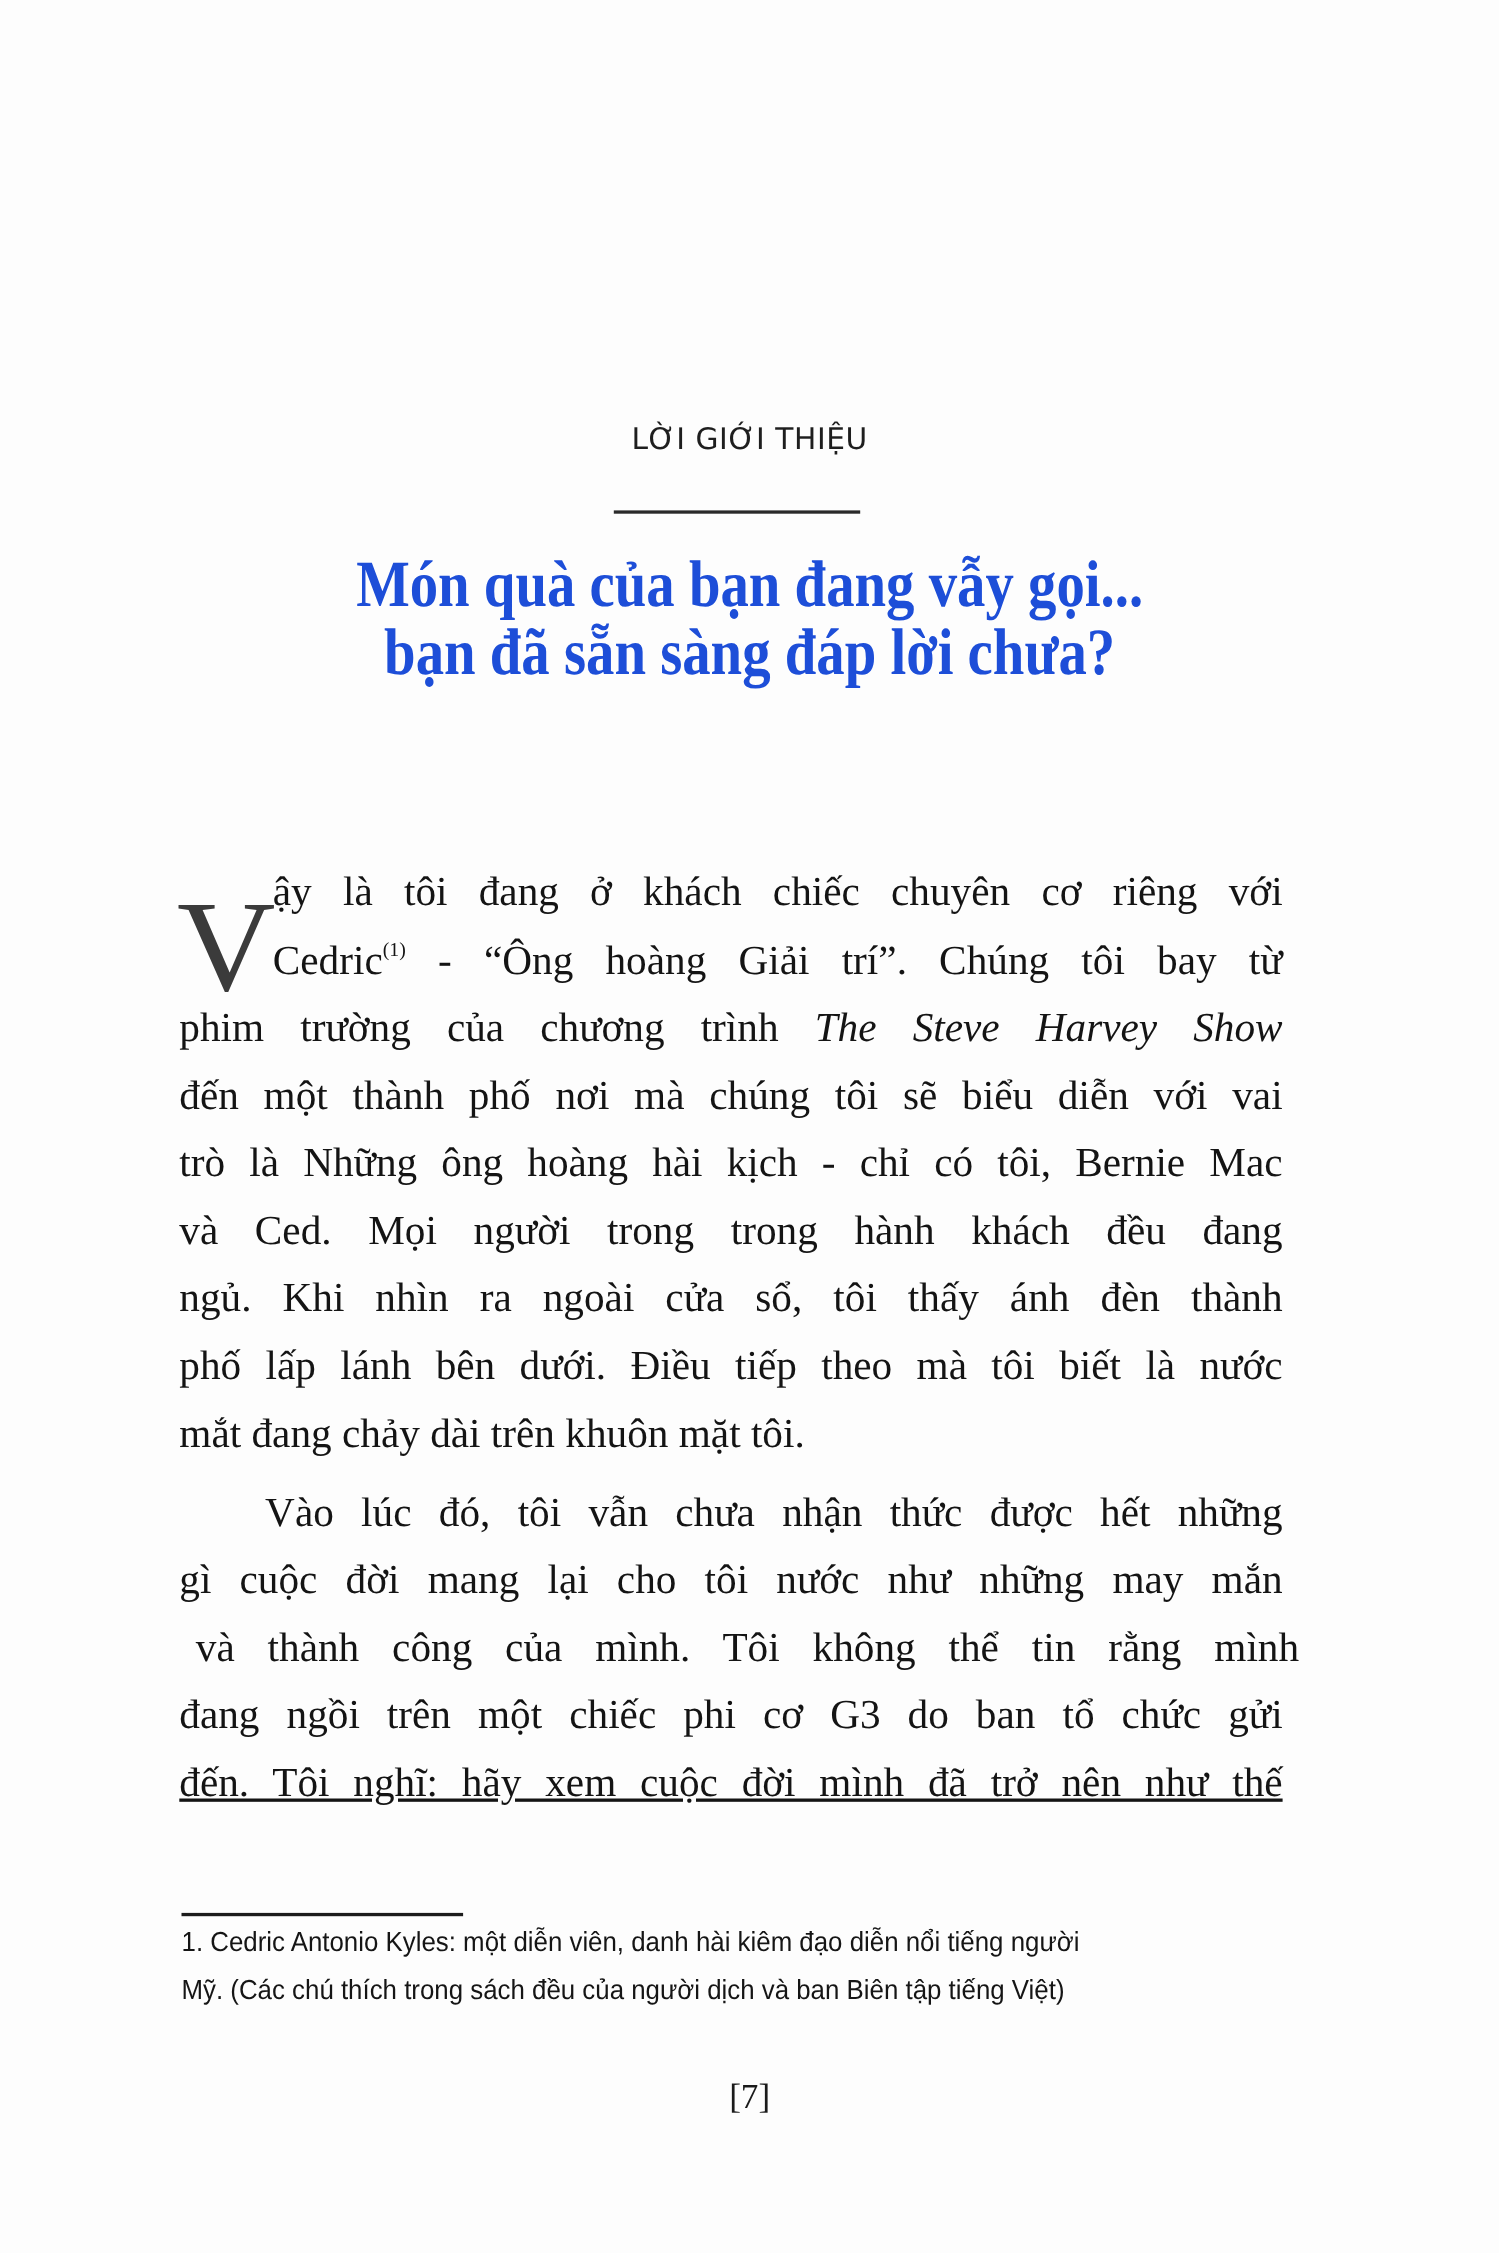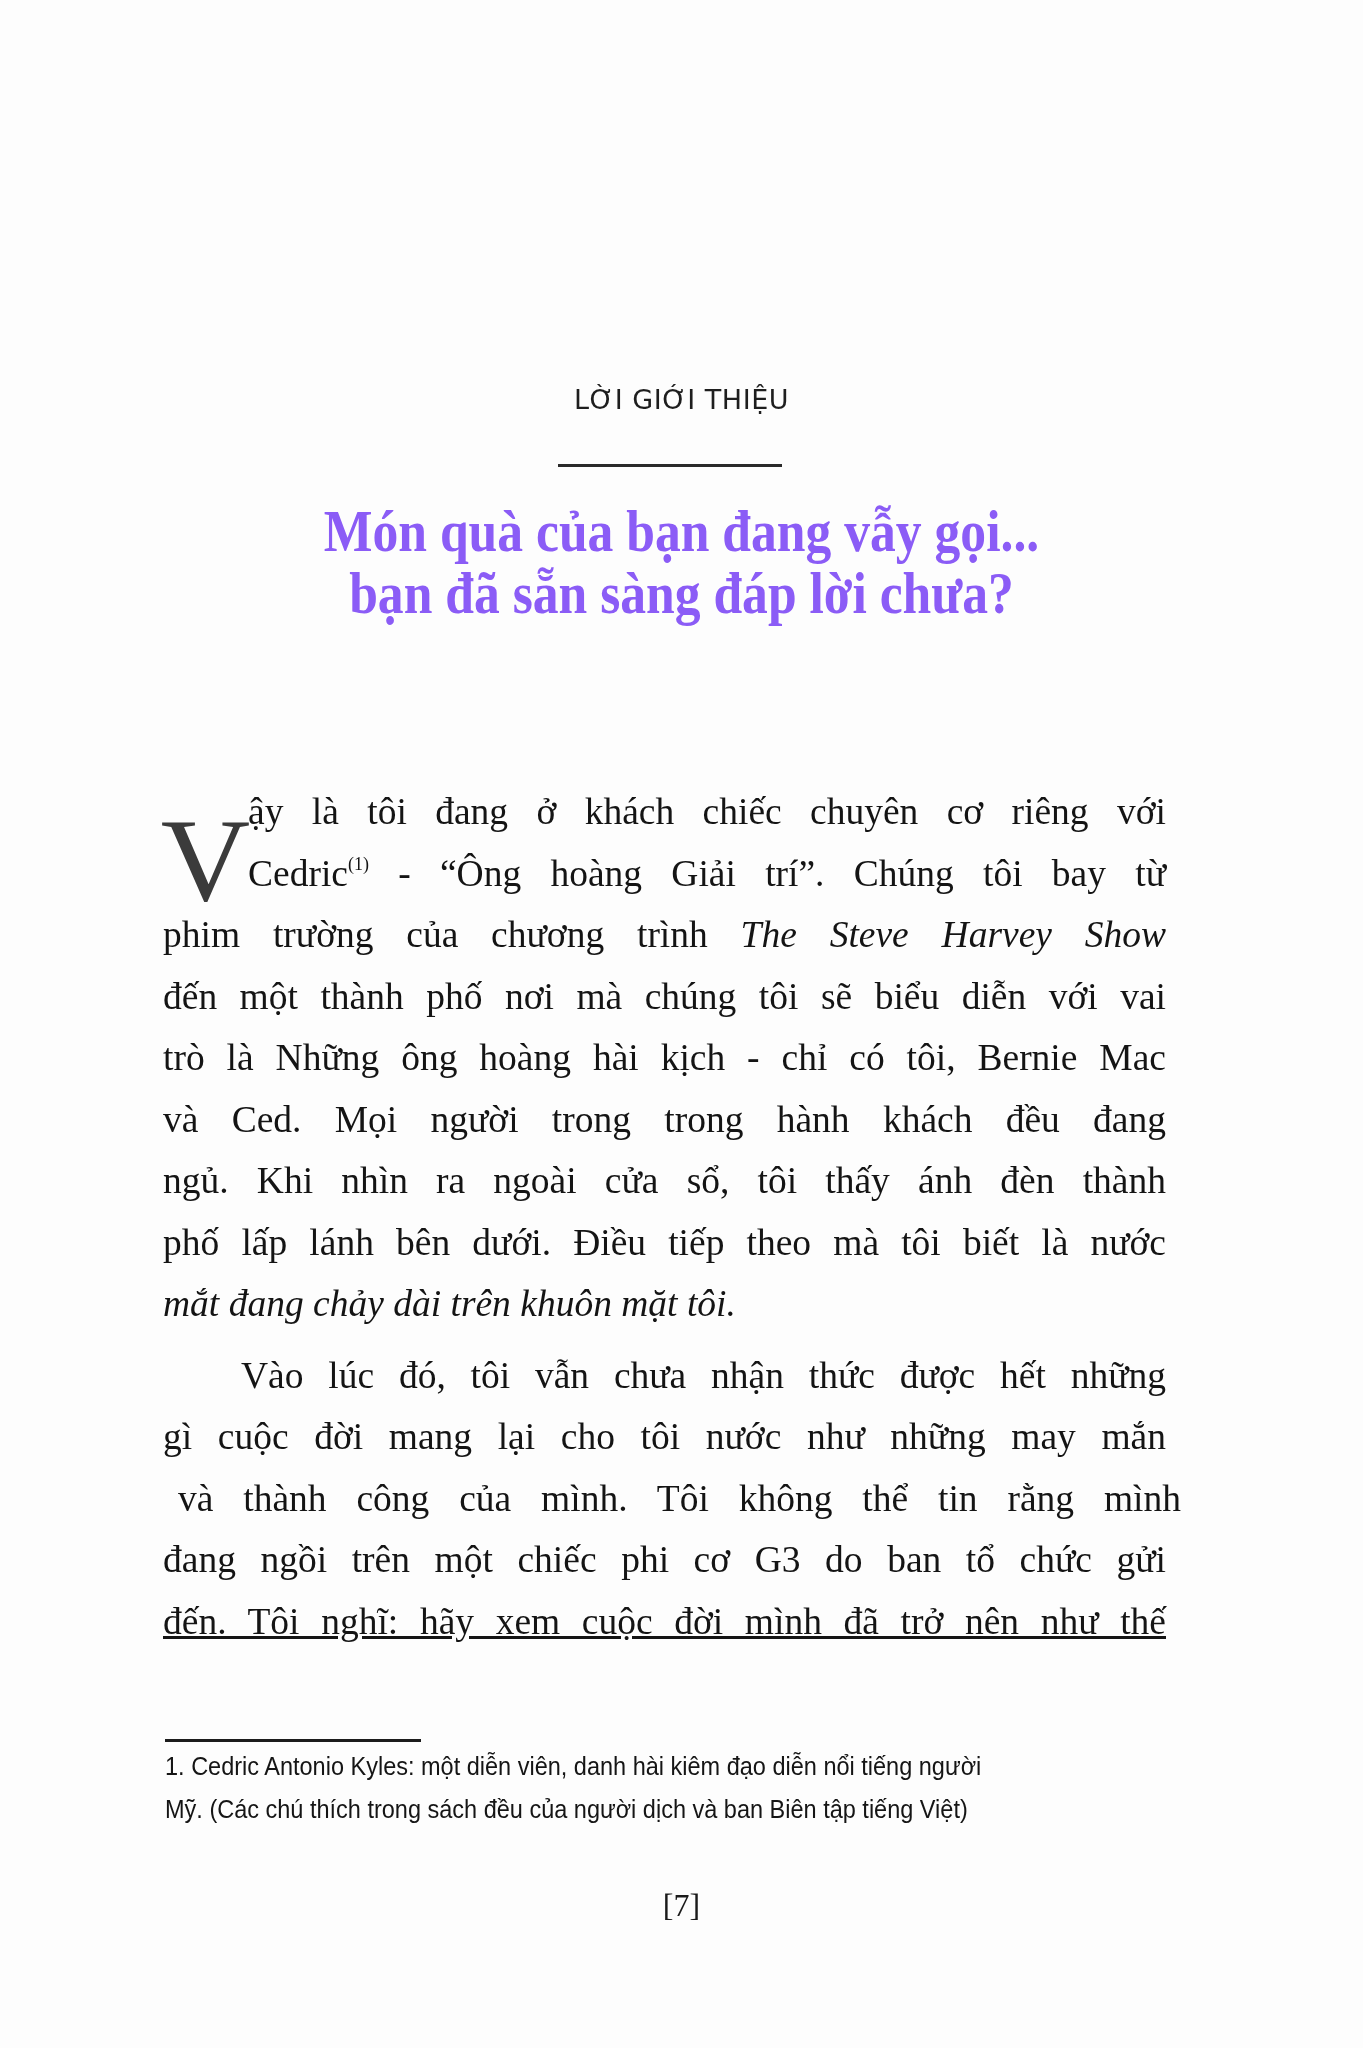--- a/index.html
+++ b/index.html
@@ -14,32 +14,32 @@
     font-family: "DejaVu Sans", sans-serif; font-size: 27px; letter-spacing: 0.5px;
     color: #1e1e1e;
   }
   .section-rule {
     position: absolute; left: 558px; top: 464px; width: 224px; height: 3px;
     background: #2a2a2a;
   }
   .title {
     position: absolute; left: 0; width: 1363px; text-align: center;
     font-family: "Liberation Serif", serif; font-weight: bold; font-size: 60px;
-    line-height: 62px; color: #8b5cf6;
+    line-height: 62px; color: #1d4ed8;
   }
   .title .tline { display: block; transform: scaleX(0.86); transform-origin: center; white-space: nowrap; }
   .body-text {
     position: absolute; left: 163px; width: 1003px;
     font-family: "Liberation Serif", serif; font-size: 37.5px; color: #141414;
   }
   .line {
     position: absolute; left: 0; height: 46px; line-height: 46px; white-space: nowrap;
     text-align: justify; text-align-last: justify; width: 100%;
   }
-  .line.last { text-align-last: left; font-style: italic; }
+  .line.last { text-align-last: left; }
   .line.indent { padding-left: 78px; box-sizing: border-box; }
   .dropcap {
     position: absolute; left: 163px; top: 806px;
     font-family: "Liberation Serif", serif; font-size: 118px; line-height: 110px;
     color: #3b3b3b; transform: scaleX(1.05);
   }
   .it { font-style: italic; }
   sup.fn { font-size: 18px; vertical-align: 16px; line-height: 0; }
   .fn-rule {
     position: absolute; left: 165px; top: 1739px; width: 256px; height: 3px; background: #1c1c1c;

